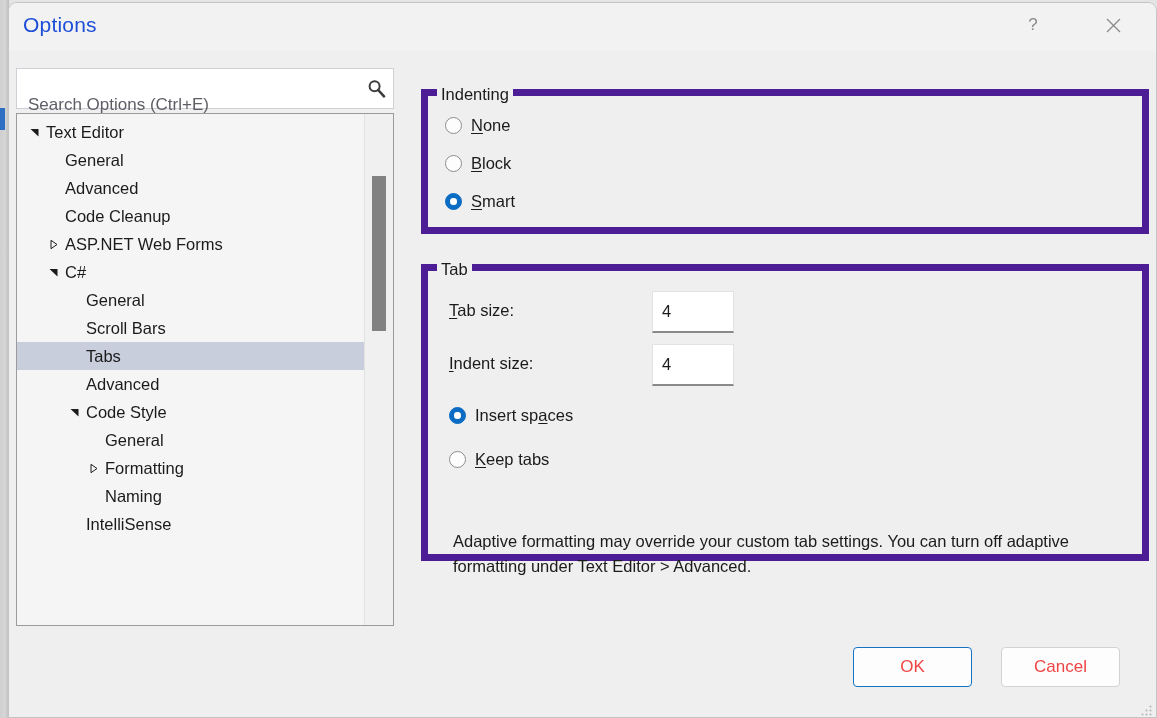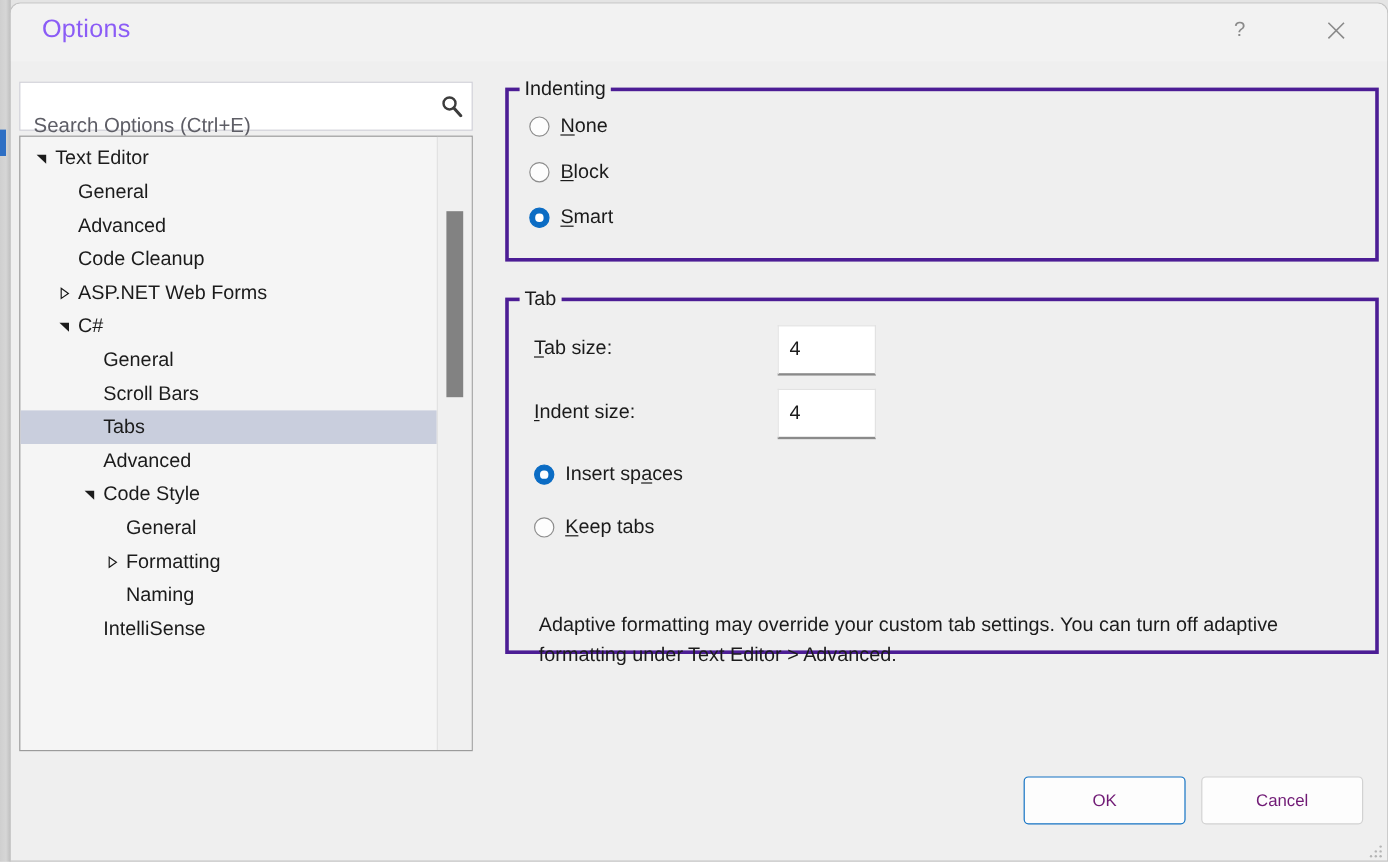--- a/index.html
+++ b/index.html
@@ -36,21 +36,21 @@
     border-top-right-radius: 9px;
     overflow: hidden;
   }
 
   #title-bar {
     position: absolute; left: 0; top: 0; right: 0; height: 48px;
     background: #f2f2f2;
   }
   #window-title {
     position: absolute; left: 14px; top: 10px;
-    font-size: 21px; color: #8b5cf6; letter-spacing: .2px; margin-left: 12px;
+    font-size: 21px; color: #1d4ed8; letter-spacing: .2px;
   }
   .caption-btn {
     position: absolute; top: 0; width: 46px; height: 44px;
     display: flex; align-items: center; justify-content: center;
     color: #8a8a8a; cursor: default; user-select: none;
   }
   #help-button { right: 100px; font-size: 17px; }
   #close-button { right: 20px; }
   .caption-btn svg { display: block; }
 
@@ -119,21 +119,22 @@
     position: absolute; left: 7px; top: 62px;
     width: 14px; height: 155px;
     background: #828282;
   }
 
   
   #right-pane { position: absolute; left: 404px; top: 48px; right: 0; bottom: 0; }
 
   .group-box {
     position: absolute;
-    border: 3px solid #4c1d95;
+    border: 7px solid #4c1d95;
+    margin-top: 16px;
   }
   .group-legend {
     position: absolute; top: -11px; left: 9px;
     background: #efefef;
     padding: 0 4px;
     font-size: 16.5px; color: #1b1b1b;
   }
   #indenting-group { left: 8px; top: 22px; width: 728px; height: 145px; }
   #tab-group { left: 8px; top: 197px; width: 728px; height: 297px; }
 
@@ -185,24 +186,24 @@
   #adaptive-note {
     position: absolute; left: 25px; top: 258px;
     width: 660px;
     font-size: 16.5px; color: #1b1b1b;
     line-height: 25px;
   }
 
   
   .dialog-button {
     position: absolute;
-    height: 40px; width: 135px;
+    height: 40px; width: 119px;
     background: #fdfdfd;
     font-family: "Liberation Sans", sans-serif;
-    font-size: 14px; color: #701a75;
+    font-size: 17px; color: #ef4444;
     border-radius: 4px;
     cursor: default;
   }
   #ok-button { left: 844px; top: 644px; border: 1.6px solid #1473c4; }
   #cancel-button { left: 992px; top: 644px; border: 1px solid #d2d2d2; }
 
   #resize-grip { position: absolute; right: 3px; bottom: 3px; width: 12px; height: 12px; }
 </style>
 </head>
 <body>

